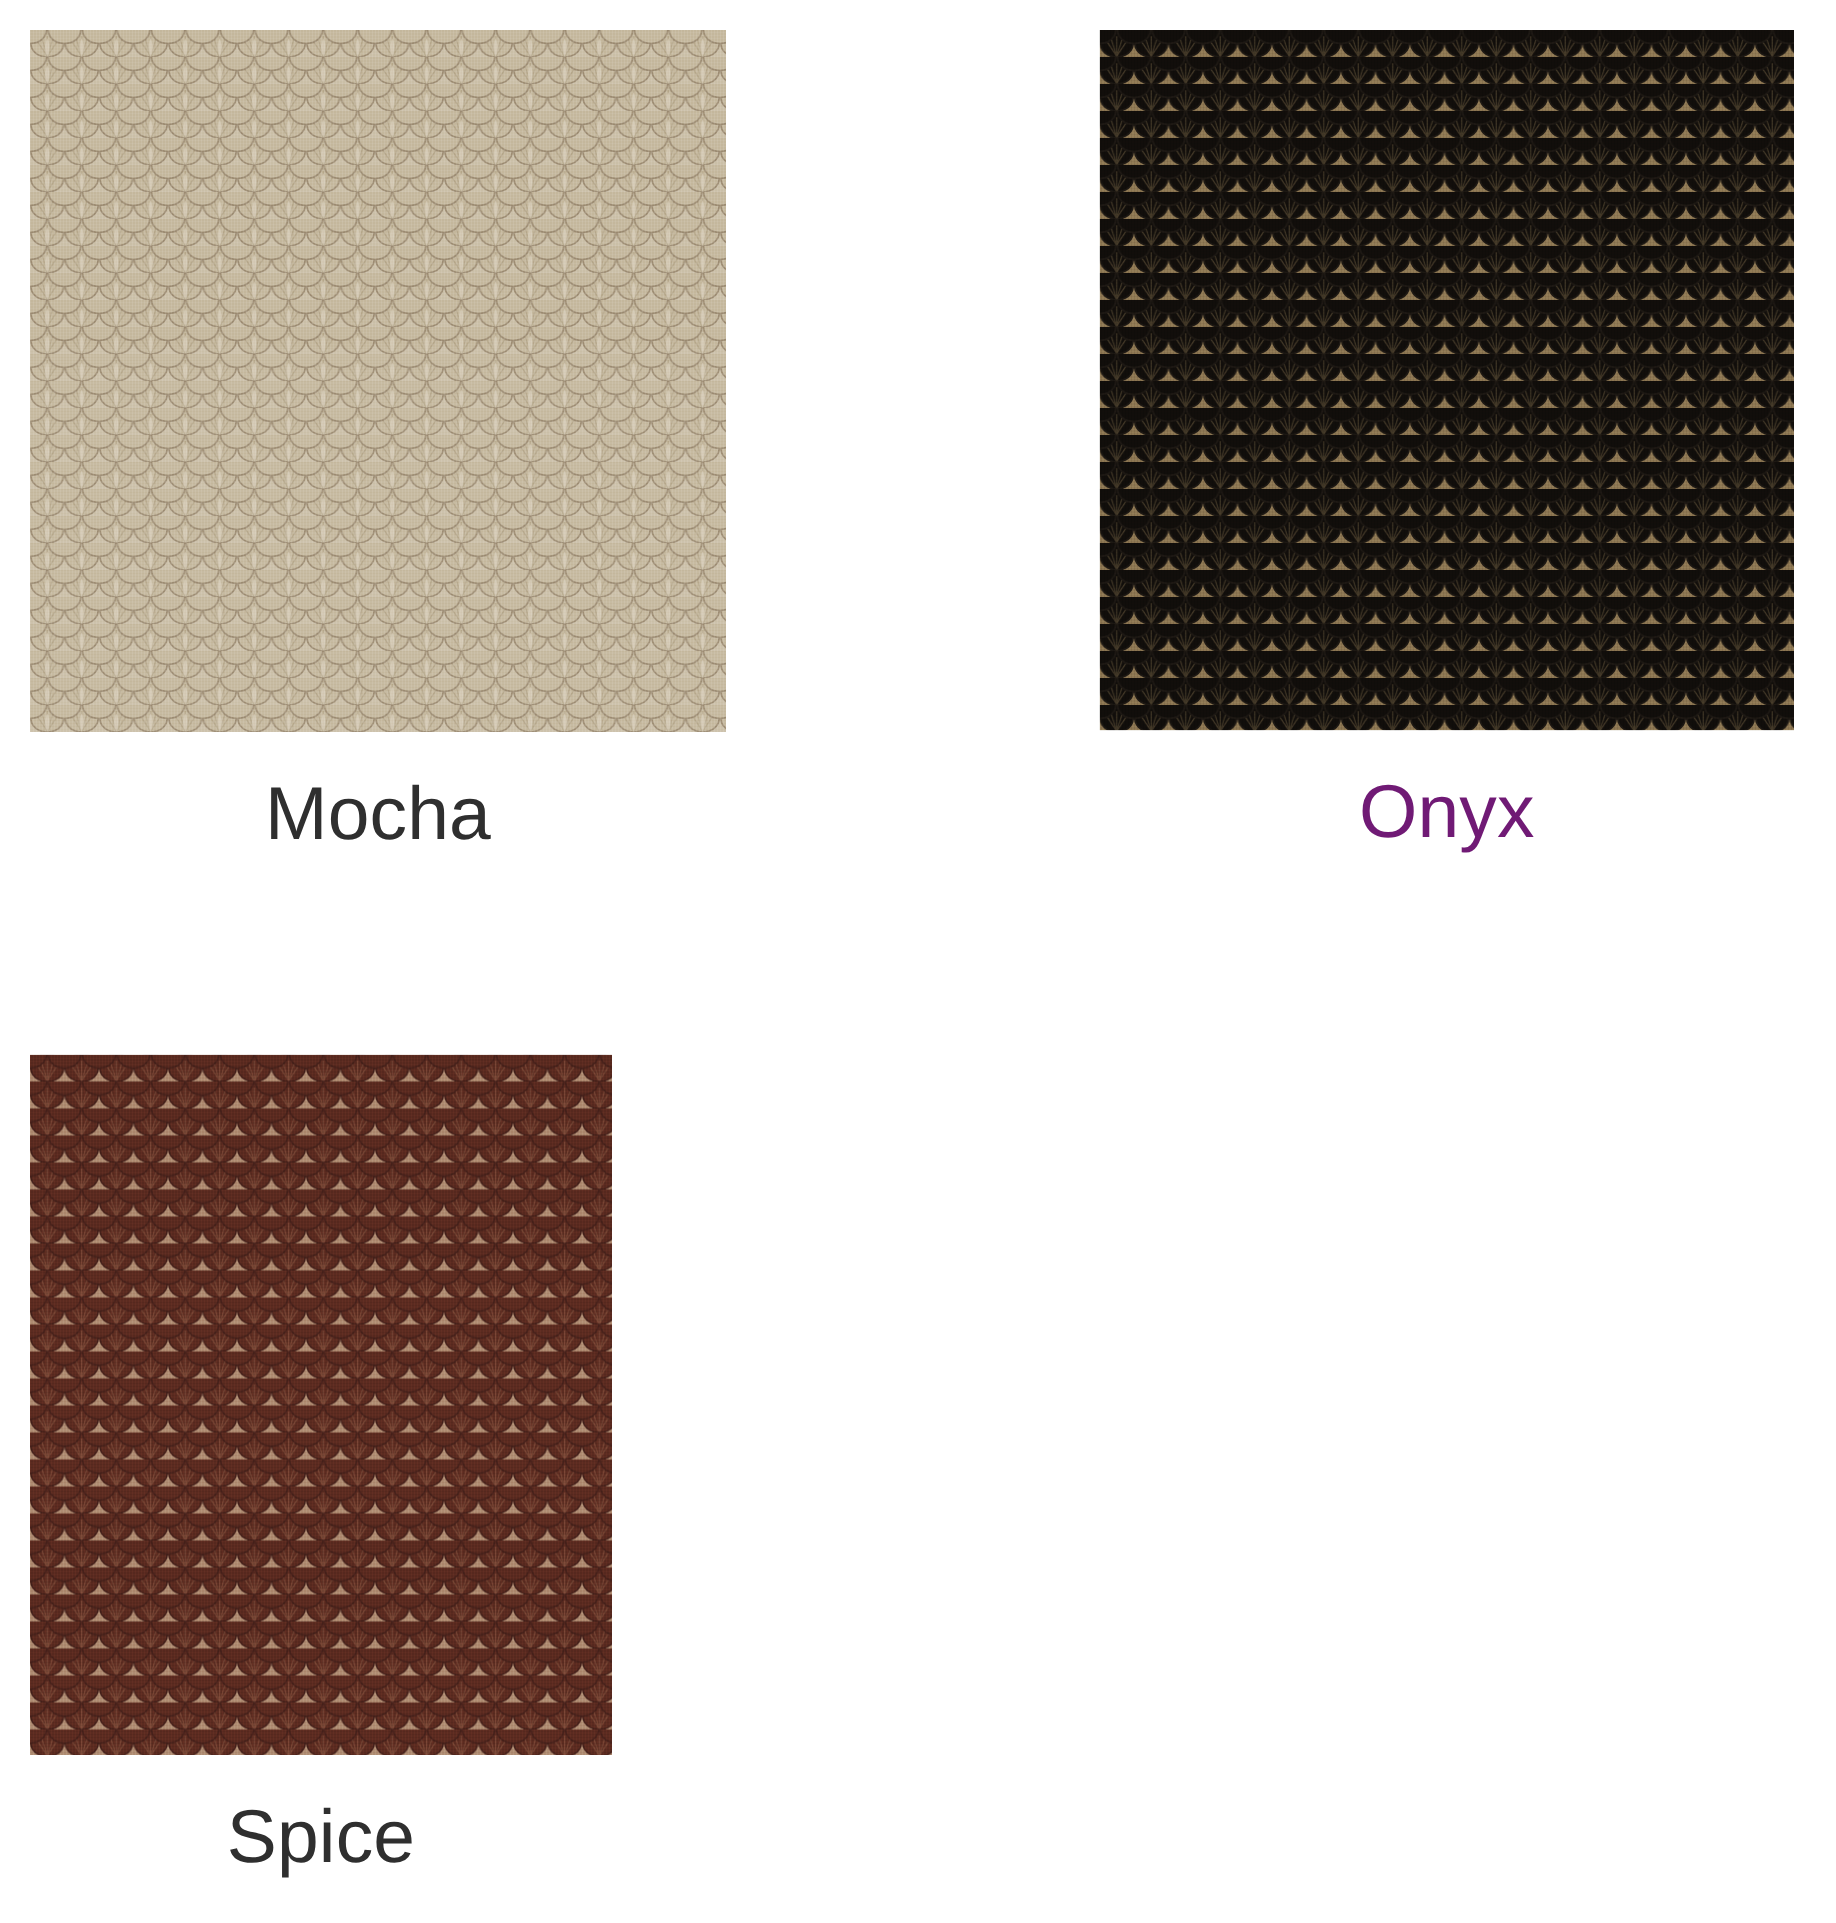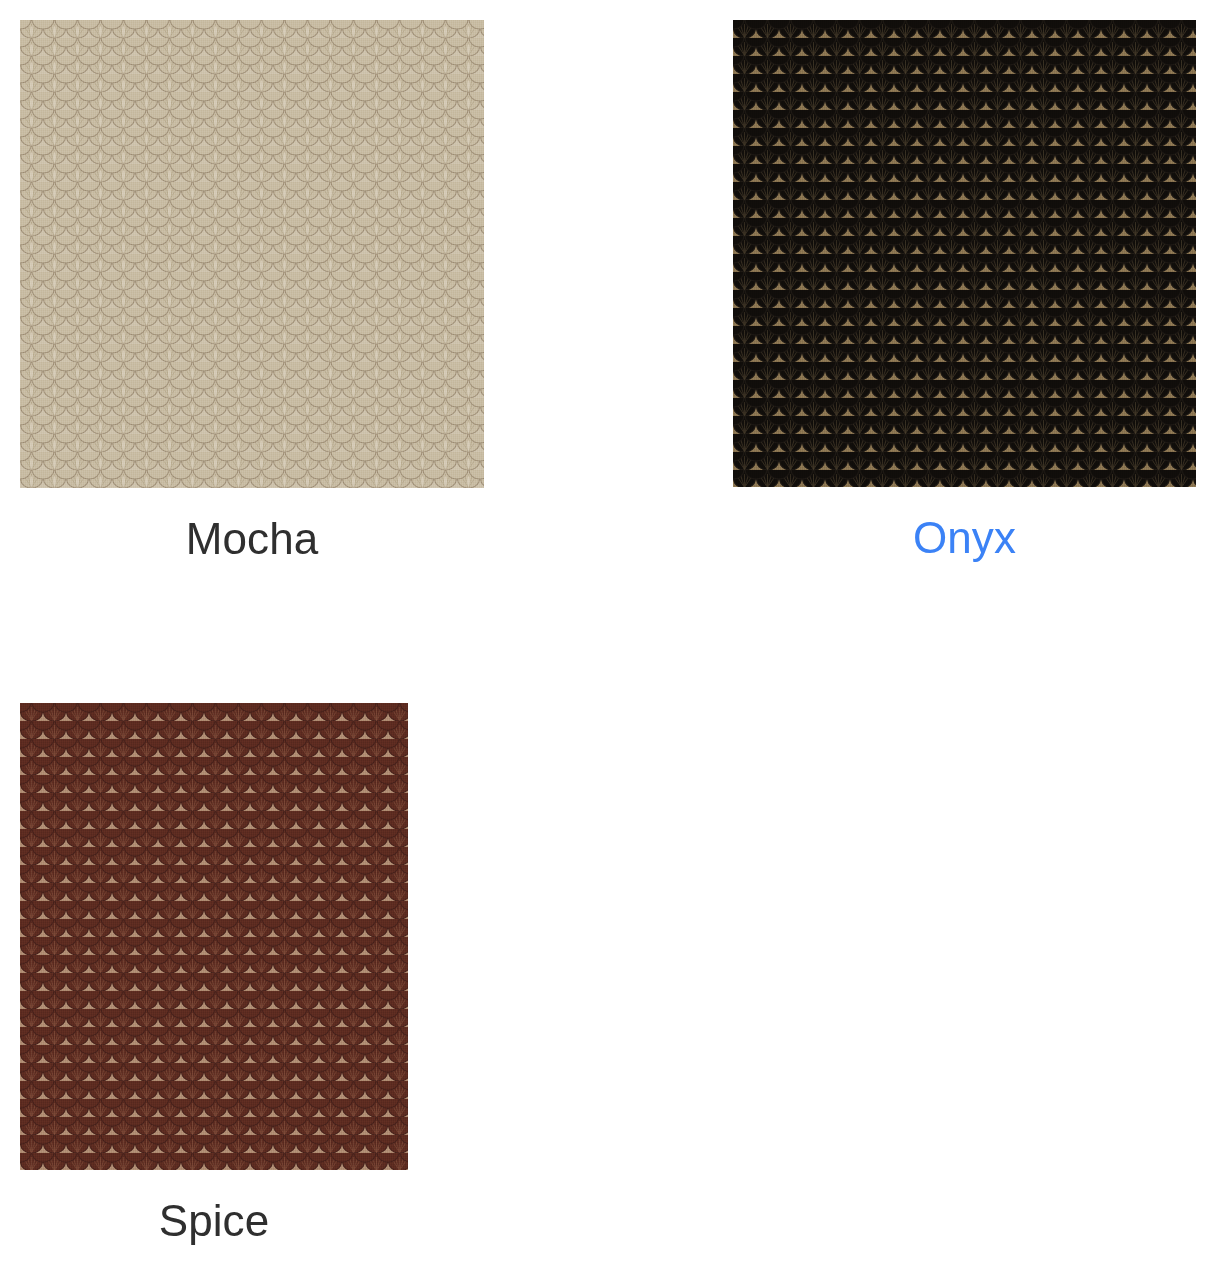--- a/index.html
+++ b/index.html
@@ -61,21 +61,21 @@
         rgba(0,0,0,0.03) 1px,
         rgba(0,0,0,0.03) 2px);
     mix-blend-mode: overlay;
     opacity: 0.85;
   }
 
   .swatch-label {
     display: block;
     width: 100%;
     text-align: center;
-    font-size: 44px;
+    font-size: 50px;
     line-height: 1.15;
     letter-spacing: 0.1px;
     padding-top: 26px;
     color: #2f2f2f;
   }
   .swatch-label.selected {
     color: #4fb4e4;
   }
 </style>
 </head>
@@ -159,21 +159,21 @@
     </div>
     <span class="swatch-label" style="color: rgb(47, 47, 47);">Mocha</span>
   </div>
 
   <div class="swatch-cell cell-1">
     <div class="swatch-image">
       <svg width="100%" height="100%" preserveAspectRatio="none" aria-hidden="true">
         <rect width="100%" height="100%" fill="url(#pat-onyx)"></rect>
       </svg>
     </div>
-    <span class="swatch-label selected" style="color: #3b82f6;">Onyx</span>
+    <span class="swatch-label selected" style="color: #701a75;">Onyx</span>
   </div>
 
   <div class="swatch-cell cell-2">
     <div class="swatch-image">
       <svg width="100%" height="100%" preserveAspectRatio="none" aria-hidden="true">
         <rect width="100%" height="100%" fill="url(#pat-spice)"></rect>
       </svg>
     </div>
     <span class="swatch-label" style="color: rgb(47, 47, 47);">Spice</span>
   </div>

